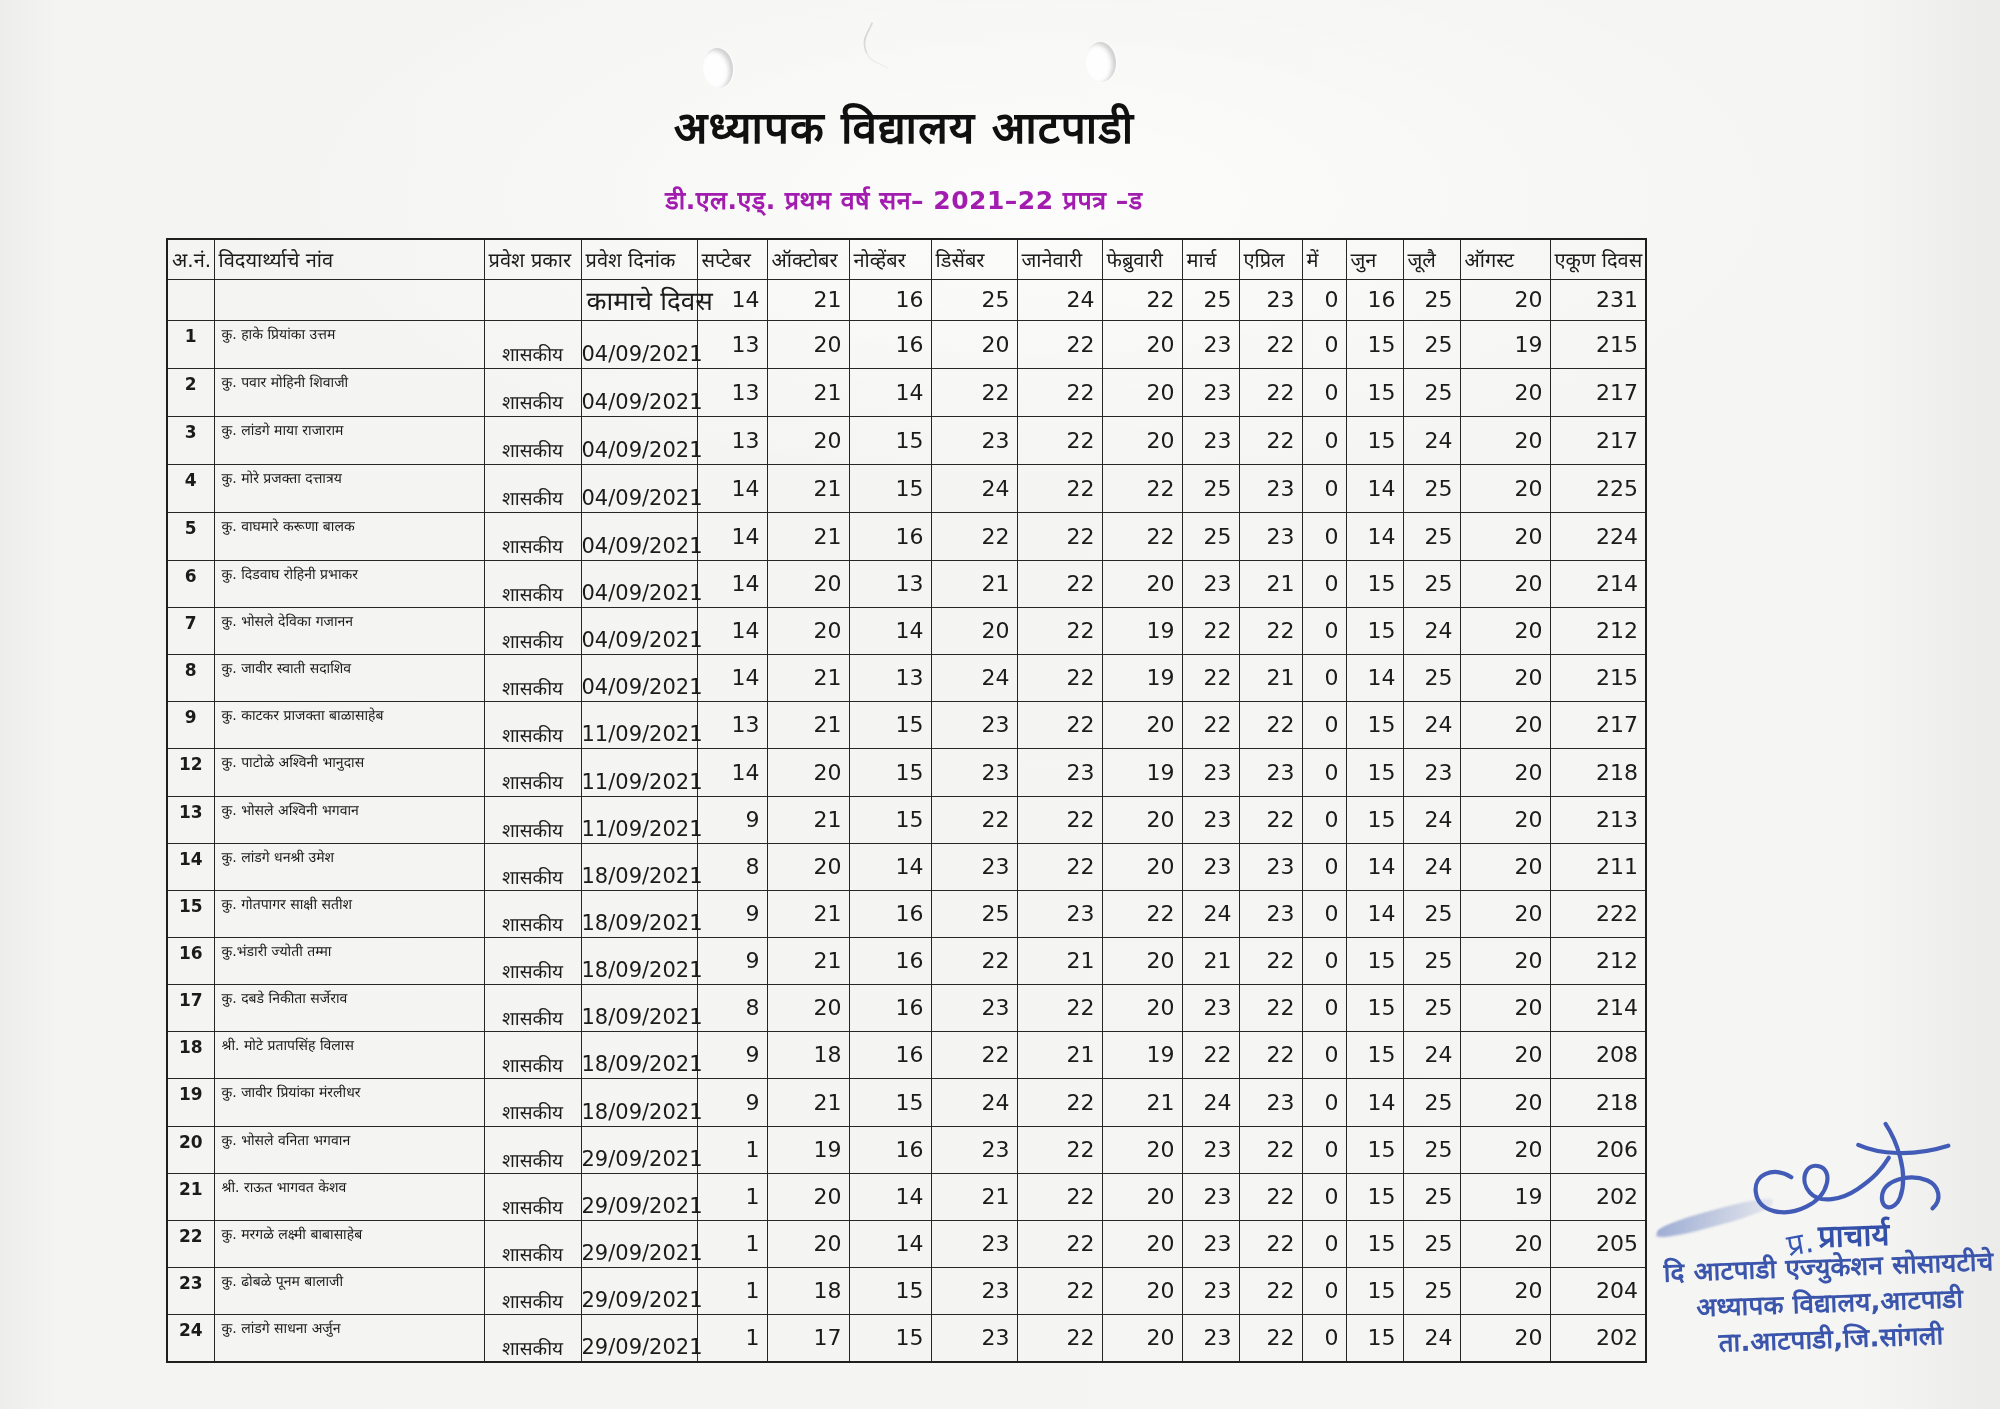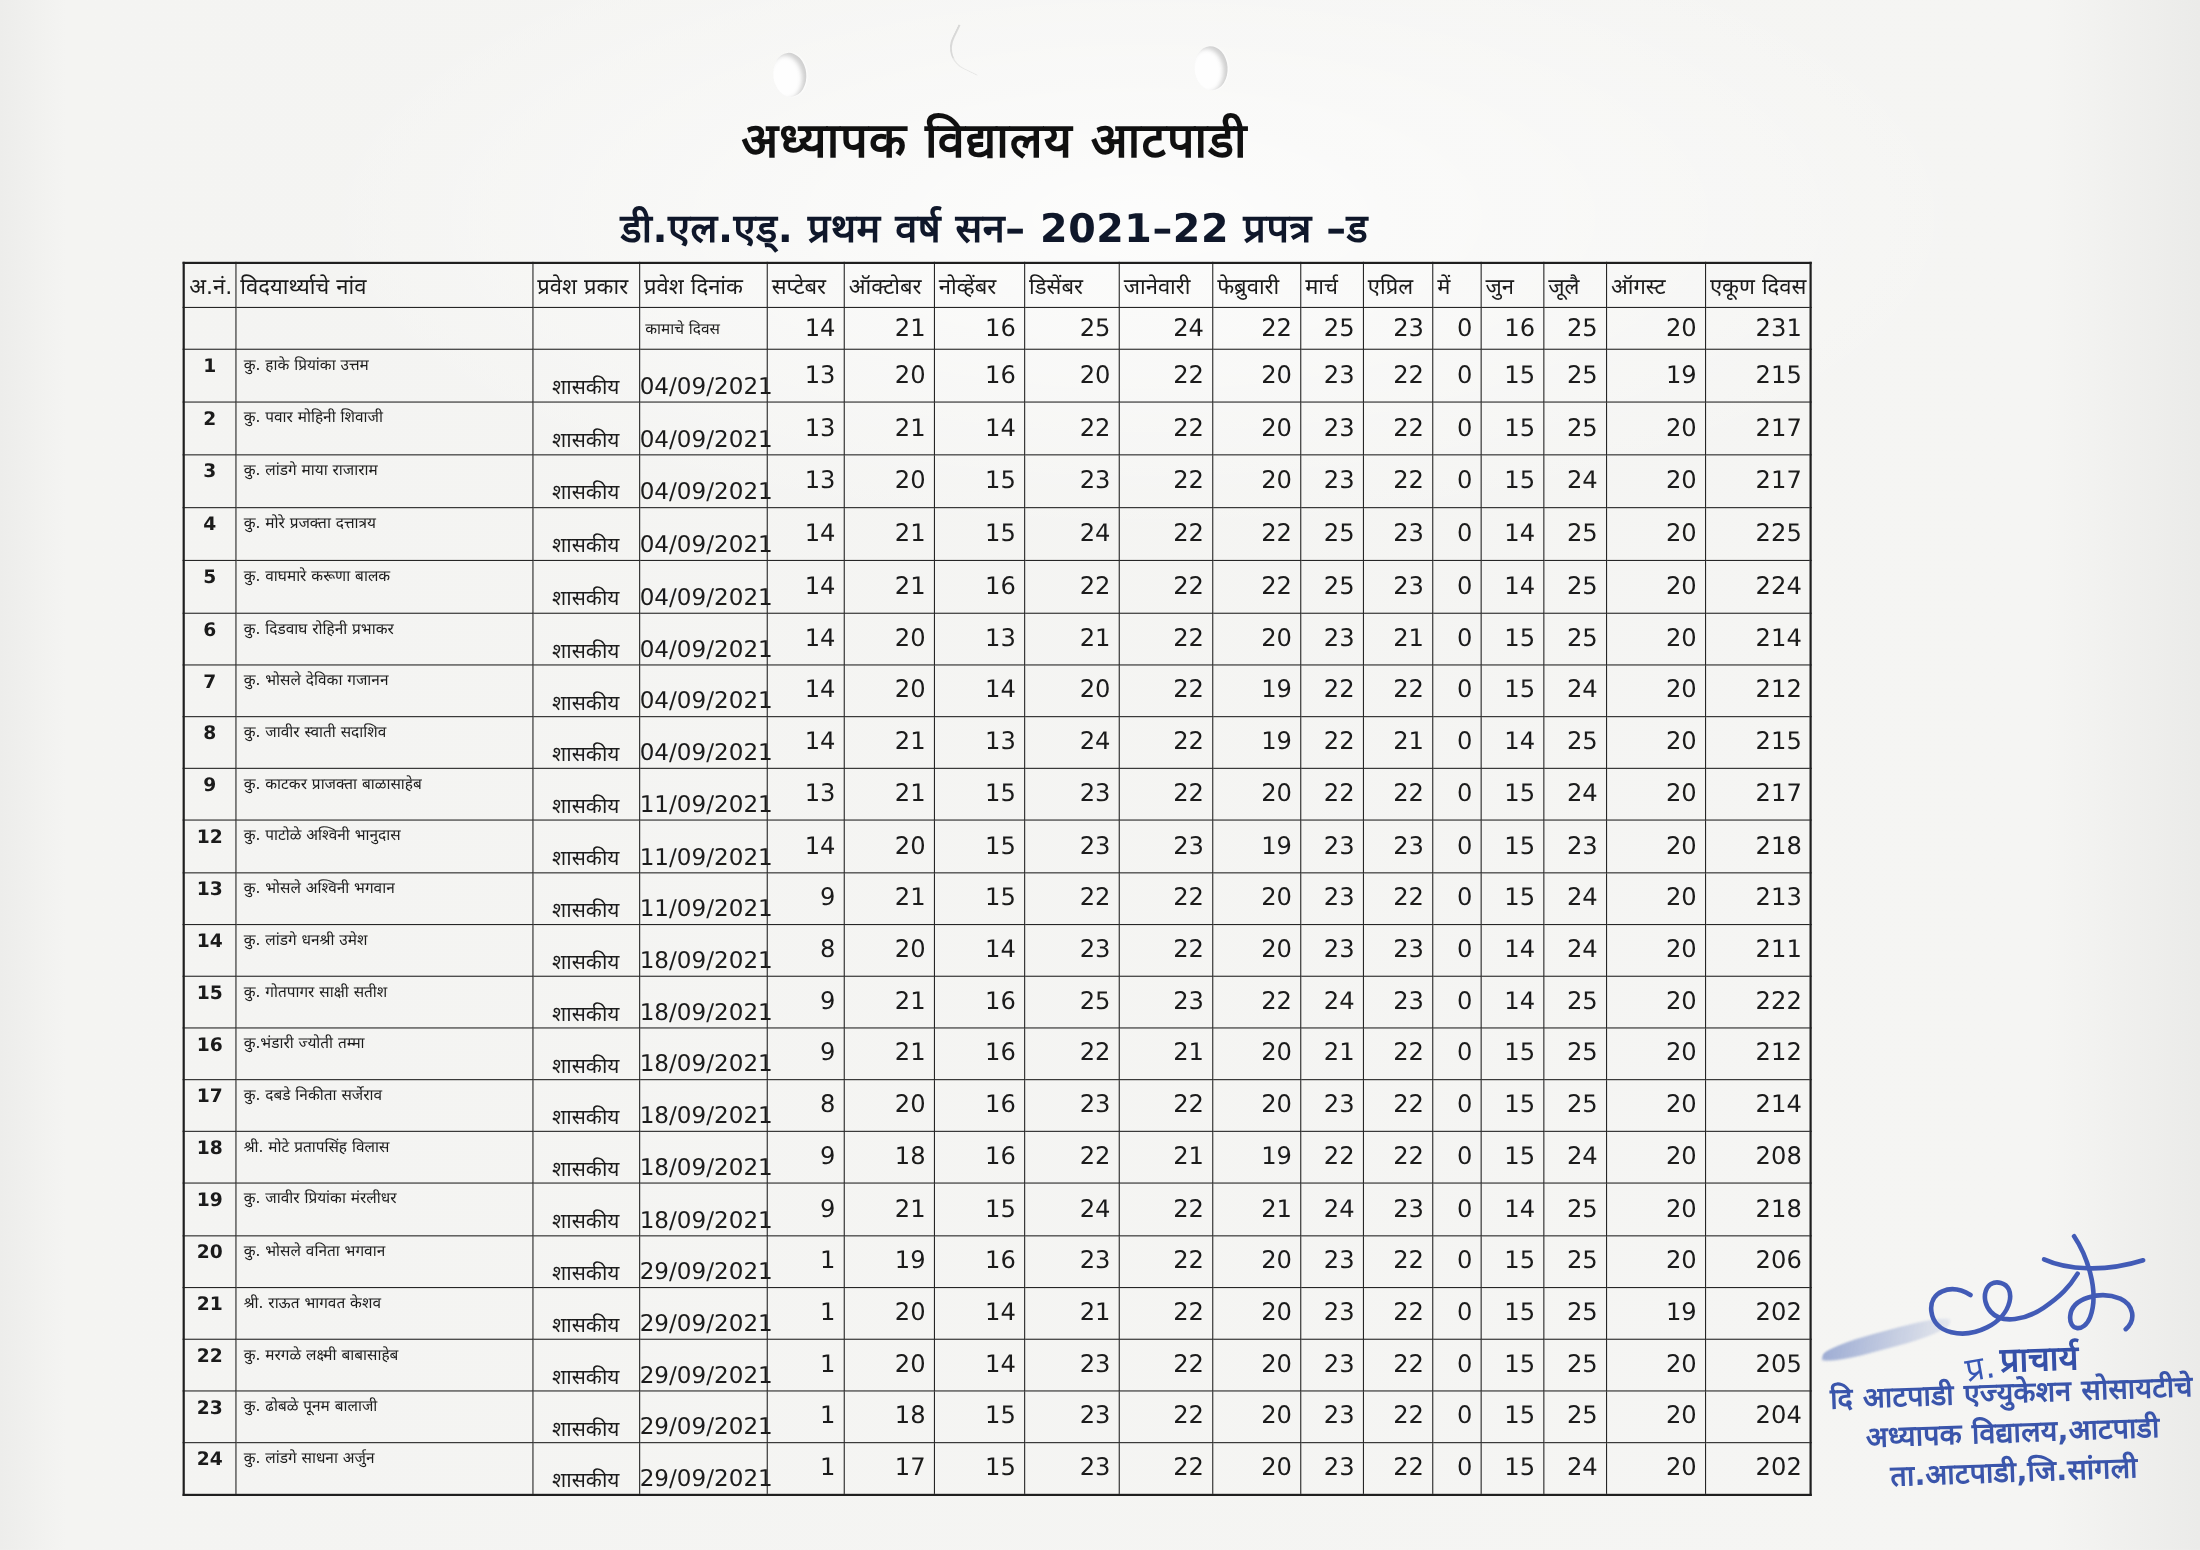--- a/index.html
+++ b/index.html
@@ -19,35 +19,35 @@
     box-shadow: inset -4px 2px 4px rgba(90,90,90,.28), 1px 0 2px rgba(255,255,255,.9);
   }
   .crease{
     position:absolute;left:862px;top:28px;width:34px;height:34px;
     border-left:2px solid rgba(110,110,110,.22);
     border-bottom:1px solid rgba(110,110,110,.12);
     border-radius:0 0 0 22px;transform:rotate(26deg);
   }
   .head{position:absolute;left:166px;width:1476px;text-align:center;}
   #title{top:96px;font-size:44px;font-weight:700;letter-spacing:1px;color:#101010;}
-  #subtitle{top:182px;font-size:36px;font-weight:700;letter-spacing:.5px;color:#0f172a;}
+  #subtitle{top:182px;font-size:25px;font-weight:700;letter-spacing:.5px;color:#a21caf;}
   table{
     position:absolute;left:166px;top:238px;width:1476px;
     border-collapse:collapse;table-layout:fixed;
     background:transparent;
   }
   td,th{
     border:1.6px solid #262626;
     padding:0;overflow:visible;white-space:nowrap;
     font-weight:normal;
   }
   table{border:2.2px solid #1f1f1f;}
   th.hdr{font-size:20px;text-align:left;padding:2px 2px 2px 4px;vertical-align:middle;}
   th.hdr.center{text-align:left;}
-  td.wd-label{font-size:14px;padding:2px 2px 2px 5px;text-align:left;vertical-align:middle;}
+  td.wd-label{font-size:26px;padding:2px 2px 2px 5px;text-align:left;vertical-align:middle;}
   td.num{font-size:22px;text-align:right;padding:1px 7px 1px 1px;vertical-align:middle;
          font-family:"DejaVu Sans","Liberation Sans",sans-serif;}
   td.serial{font-size:17px;font-weight:700;text-align:center;vertical-align:top;padding-top:5px;}
   td.name{font-size:14px;text-align:left;vertical-align:top;padding:3px 2px 0 7px;}
   td.type{font-size:19px;text-align:center;vertical-align:top;padding-top:20px;}
   td.date{font-size:21px;text-align:right;vertical-align:bottom;padding:0 6px 2px 0;margin-left:16px;}
   td.empty{}
   
   .stamp{
     position:absolute;left:1648px;top:1118px;width:360px;height:270px;

